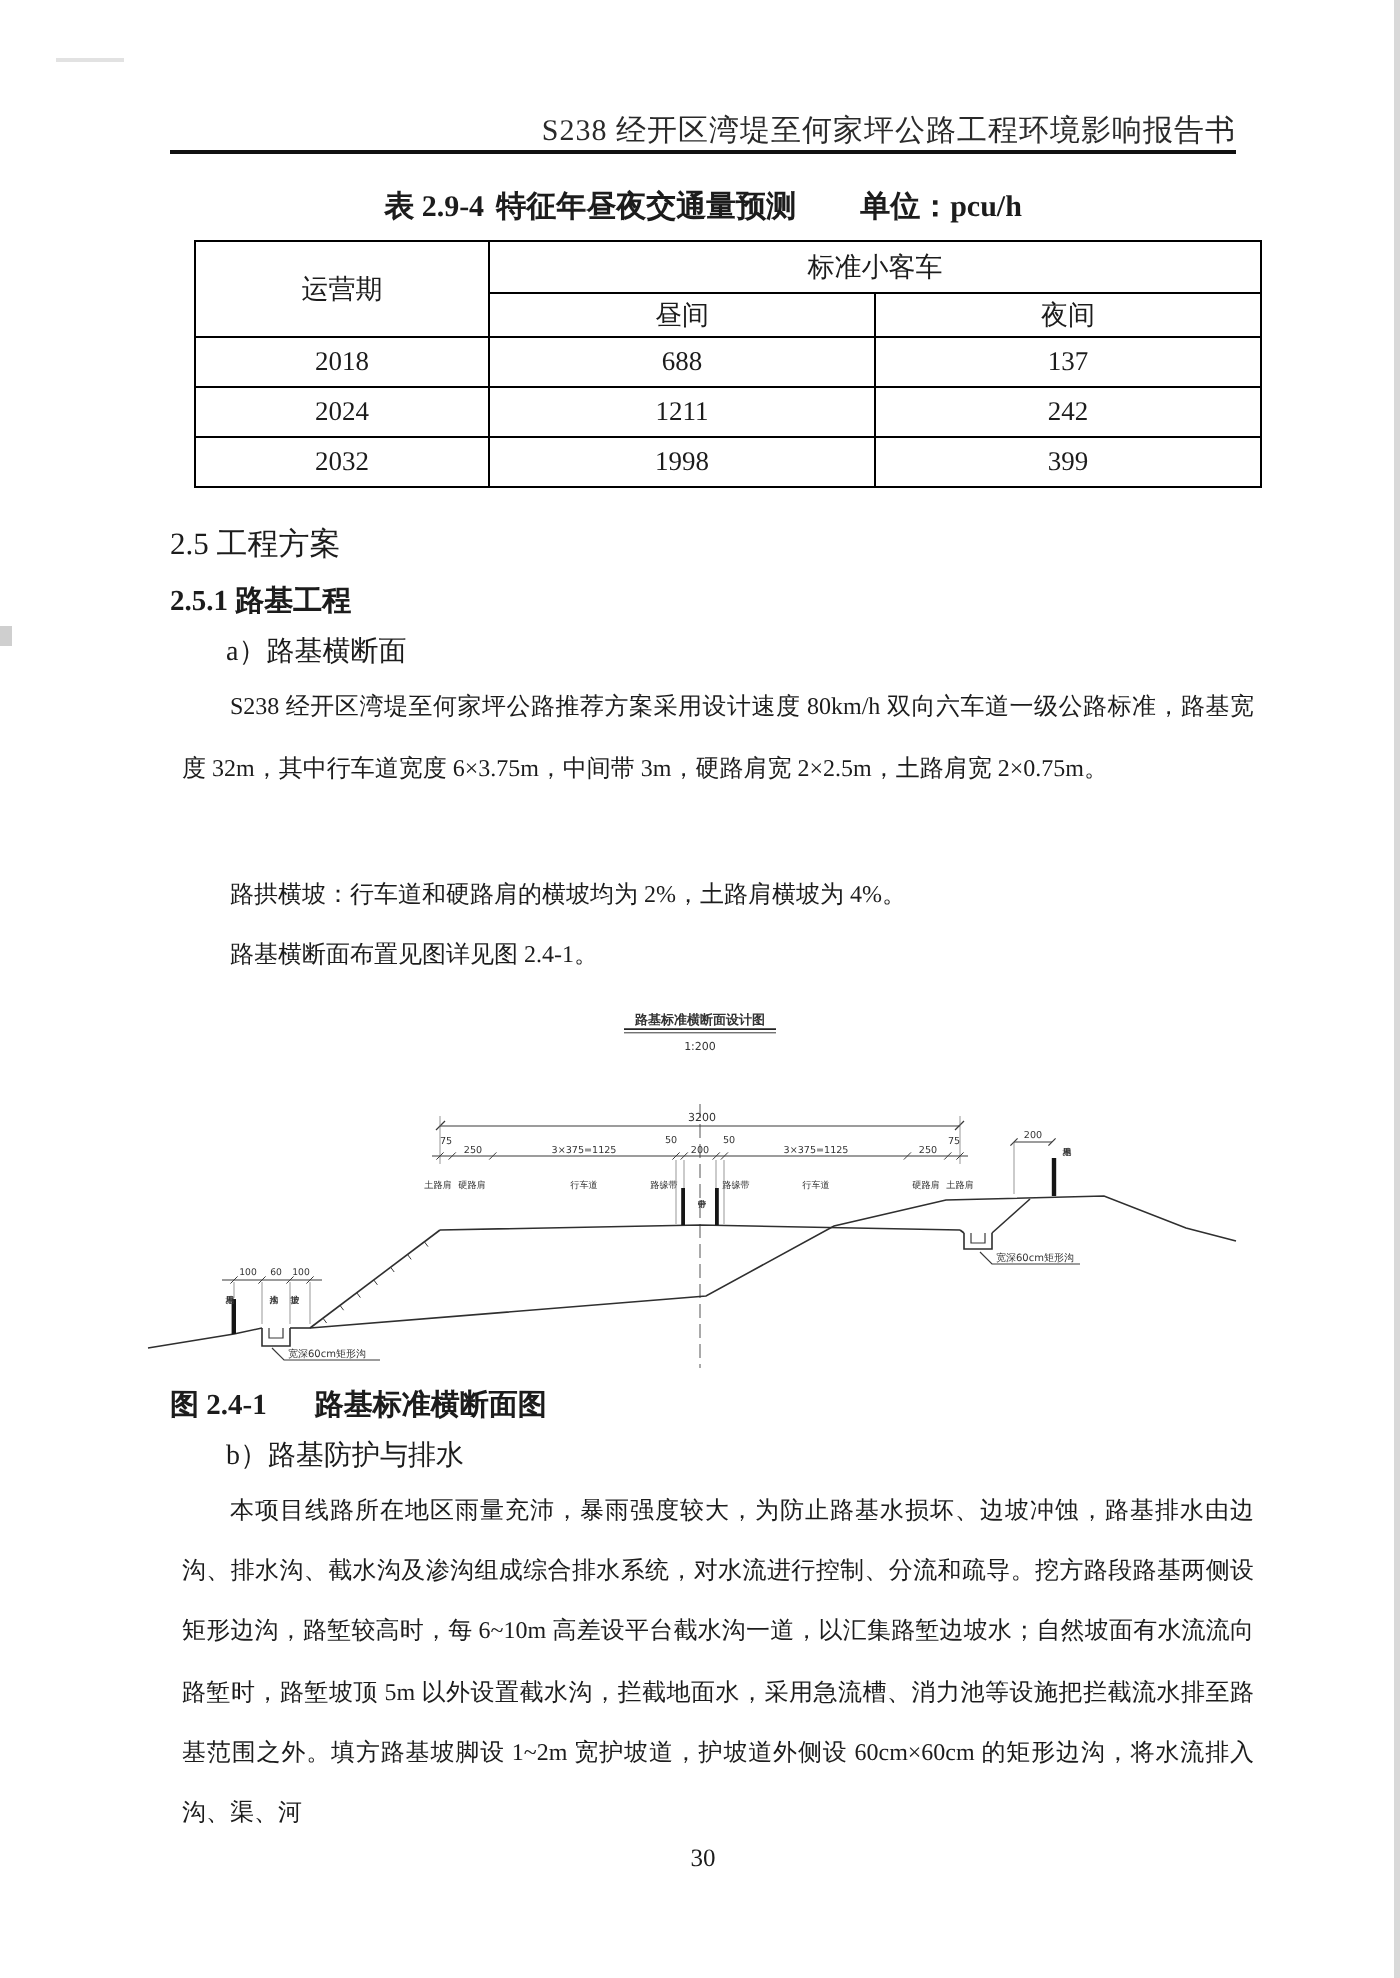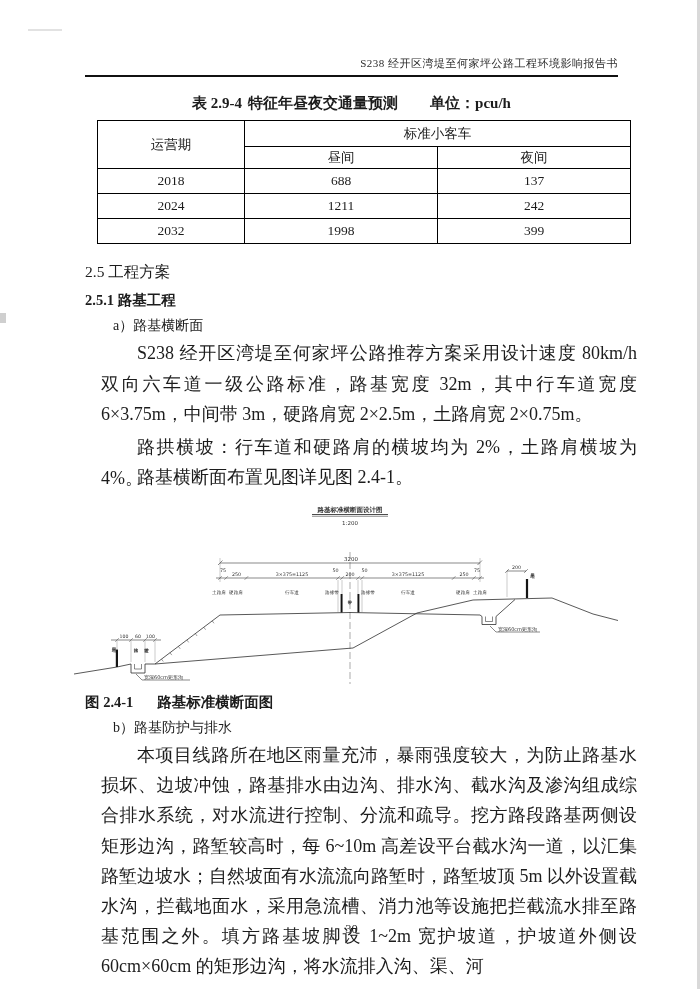--- a/index.html
+++ b/index.html
@@ -6,21 +6,21 @@
   .page{
     position:relative;width:700px;height:989px;background:#fff;overflow:hidden;
     font-family:"Liberation Serif","DejaVu Serif",serif;color:#1c1c1c;
   }
   .scan-edge-right{position:absolute;right:0;top:0;width:3px;height:989px;background:#d9d9d9;}
   .scan-mark-a{position:absolute;left:0;top:313px;width:6px;height:10px;background:#cfcfcf;}
   .scan-mark-b{position:absolute;left:28px;top:29px;width:34px;height:2px;background:#e2e2e2;}
 
   .header-title{
     position:absolute;left:85px;top:56px;width:533px;text-align:right;
-    font-size:11px;letter-spacing:0.5px;color:#2a2a2a;
+    font-size:15px;letter-spacing:0.5px;color:#2a2a2a;
   }
   .header-rule{position:absolute;left:85px;top:75px;width:533px;height:2px;background:#111;}
 
   .table-caption{
     position:absolute;left:85px;top:94px;width:533px;text-align:center;
     font-weight:bold;font-size:15px;
   }
   .table-caption .gap1{margin:0 6px;}
   .table-caption .gap2{margin-left:26px;}
 
@@ -37,21 +37,21 @@
   table.traffic{border:1.5px solid #000;}
   .rowh1{height:26px;}
   .rowh2{height:22px;}
   .rowd{height:25px;}
 
   .h-25{position:absolute;left:85px;top:262px;font-size:15.5px;font-weight:normal;}
   .h-251{position:absolute;left:85px;top:291px;font-size:14.5px;font-weight:bold;}
   .item-line{position:absolute;left:85px;width:533px;font-size:14px;}
   .indent{padding-left:2em;}
   .para{
-    position:absolute;left:101px;width:536px;font-size:18px;line-height:30.5px;
+    position:absolute;left:91px;width:536px;font-size:12px;line-height:30.5px;
     text-align:justify;text-indent:2em;
   }
   .p1{top:338px;}
   .p2{top:432px;}
   .p3{top:462px;}
   .a-item{top:317px;}
   .b-item{top:719px;}
   .p4{top:740px;line-height:30.2px;}
 
   .figure-wrap{position:absolute;left:70px;top:486px;width:560px;height:212px;}

